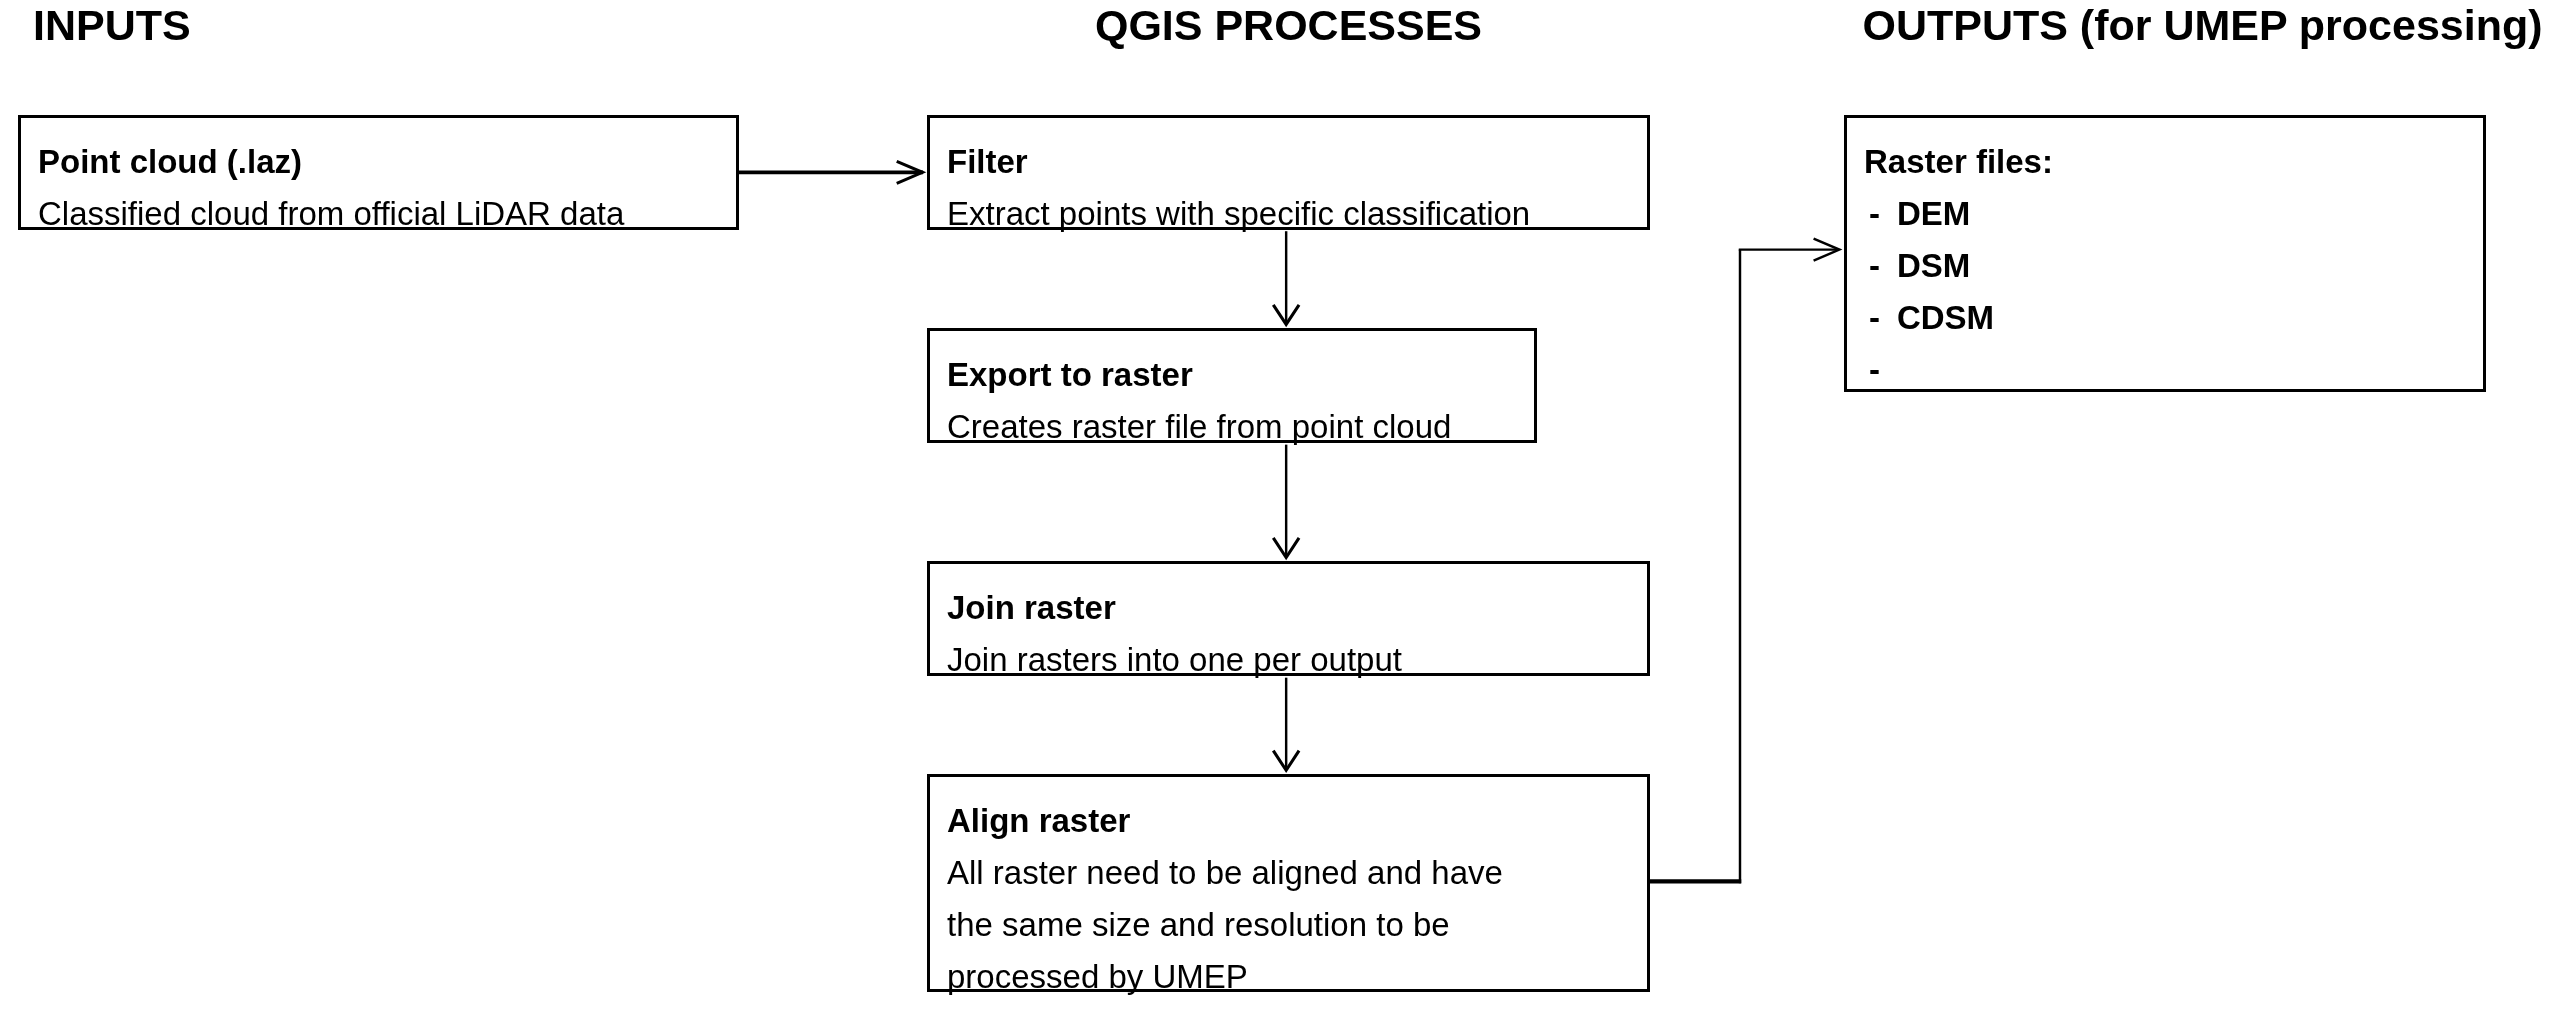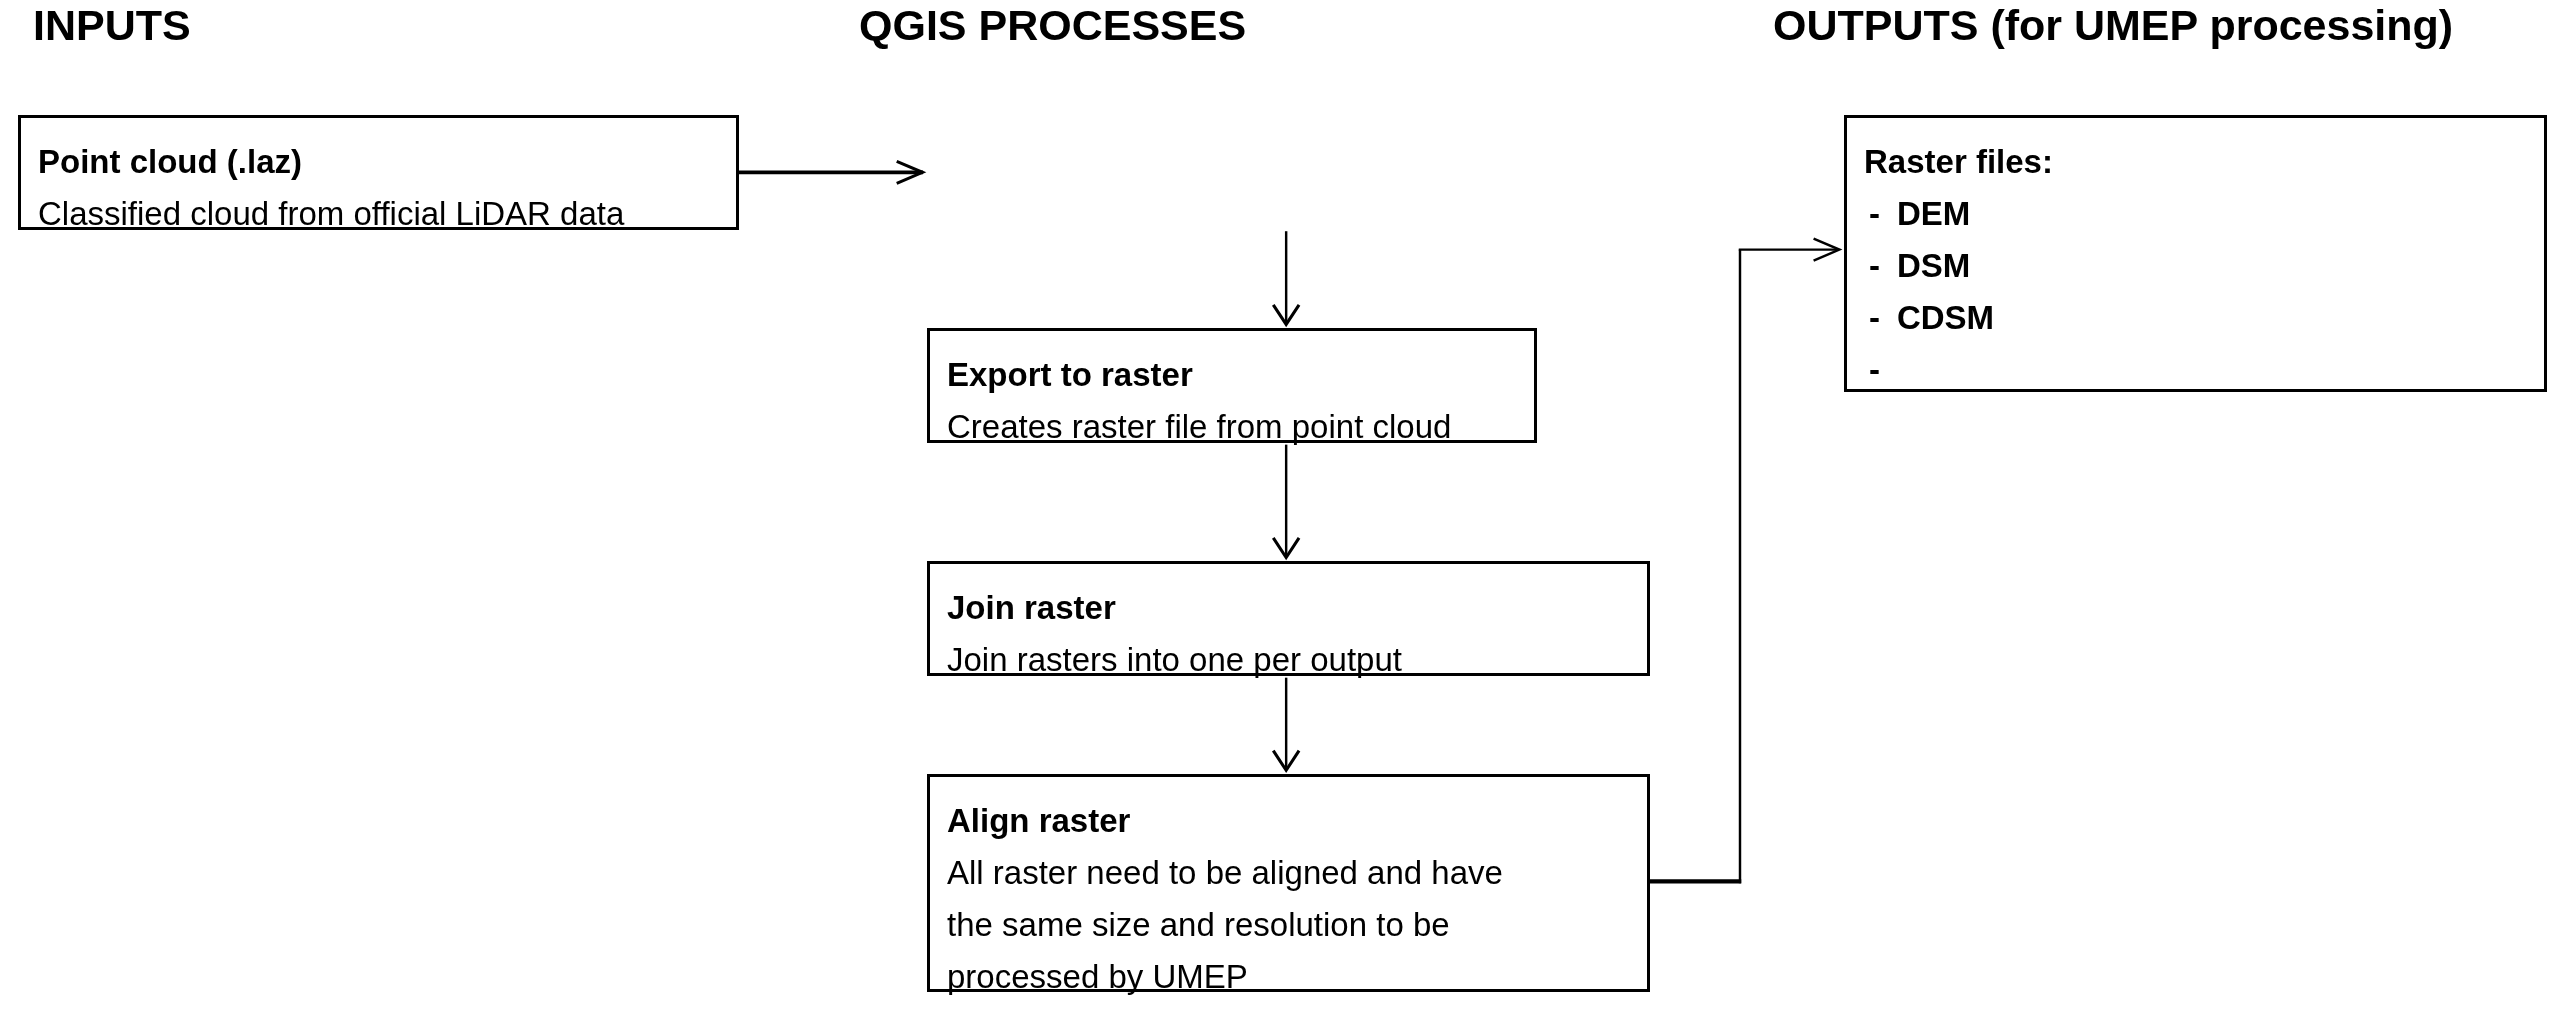--- a/index.html
+++ b/index.html
@@ -28,20 +28,21 @@
     position: absolute;
     top: 1px;
     font-size: 43px;
     font-weight: bold;
     line-height: 48px;
     white-space: nowrap;
     z-index: 2;
   }
   .col-header.centered {
     width: 859px;
+    text-align: center;
   }
   .flow-box {
     position: absolute;
     box-sizing: border-box;
     border: 3.1px solid #000000;
     background: #ffffff;
     padding: 18px 11px 0 17px;
     font-size: 33px;
     line-height: 52px;
     z-index: 2;
@@ -112,39 +113,43 @@
 
   <div class="col-header centered" style="left:859px">QGIS PROCESSES</div>
 
   <div class="col-header centered" style="left:1773px">OUTPUTS (for UMEP processing)</div>
 
   <div class="flow-box" style="left:18px; top:115px; width:721px; height:115px">
     <div class="box-title">Point cloud (.laz)</div>
     <div class="box-desc">Classified cloud from official LiDAR data</div>
   </div>
 
+  <div class="flow-box" style="left:927px; top:115px; width:723px; height:115px">
+    <div class="box-title">Filter</div>
+    <div class="box-desc">Extract points with specific classification</div>
+  </div>
 
   <div class="flow-box" style="left:927px; top:328px; width:610px; height:115px">
     <div class="box-title">Export to raster</div>
     <div class="box-desc">Creates raster file from point cloud</div>
   </div>
 
   <div class="flow-box" style="left:927px; top:561px; width:723px; height:115px">
     <div class="box-title">Join raster</div>
     <div class="box-desc">Join rasters into one per output</div>
   </div>
 
   <div class="flow-box" style="left:927px; top:774px; width:723px; height:218px">
     <div class="box-title">Align raster</div>
     <div class="box-desc-line">All raster need to be aligned and have</div>
     <div class="box-desc-line">the same size and resolution to be</div>
     <div class="box-desc-line">processed by UMEP</div>
   </div>
 
-  <div class="flow-box" style="left:1844px; top:115px; width:703px; height:277px">
+  <div class="flow-box" style="left:1844px; top:115px; width:642px; height:277px">
     <div class="box-title">Raster files:</div>
     <div class="list-row">
       <span class="list-dash">-</span>
       <span class="list-label">DEM</span>
     </div>
     <div class="list-row">
       <span class="list-dash">-</span>
       <span class="list-label">DSM</span>
     </div>
     <div class="list-row">

